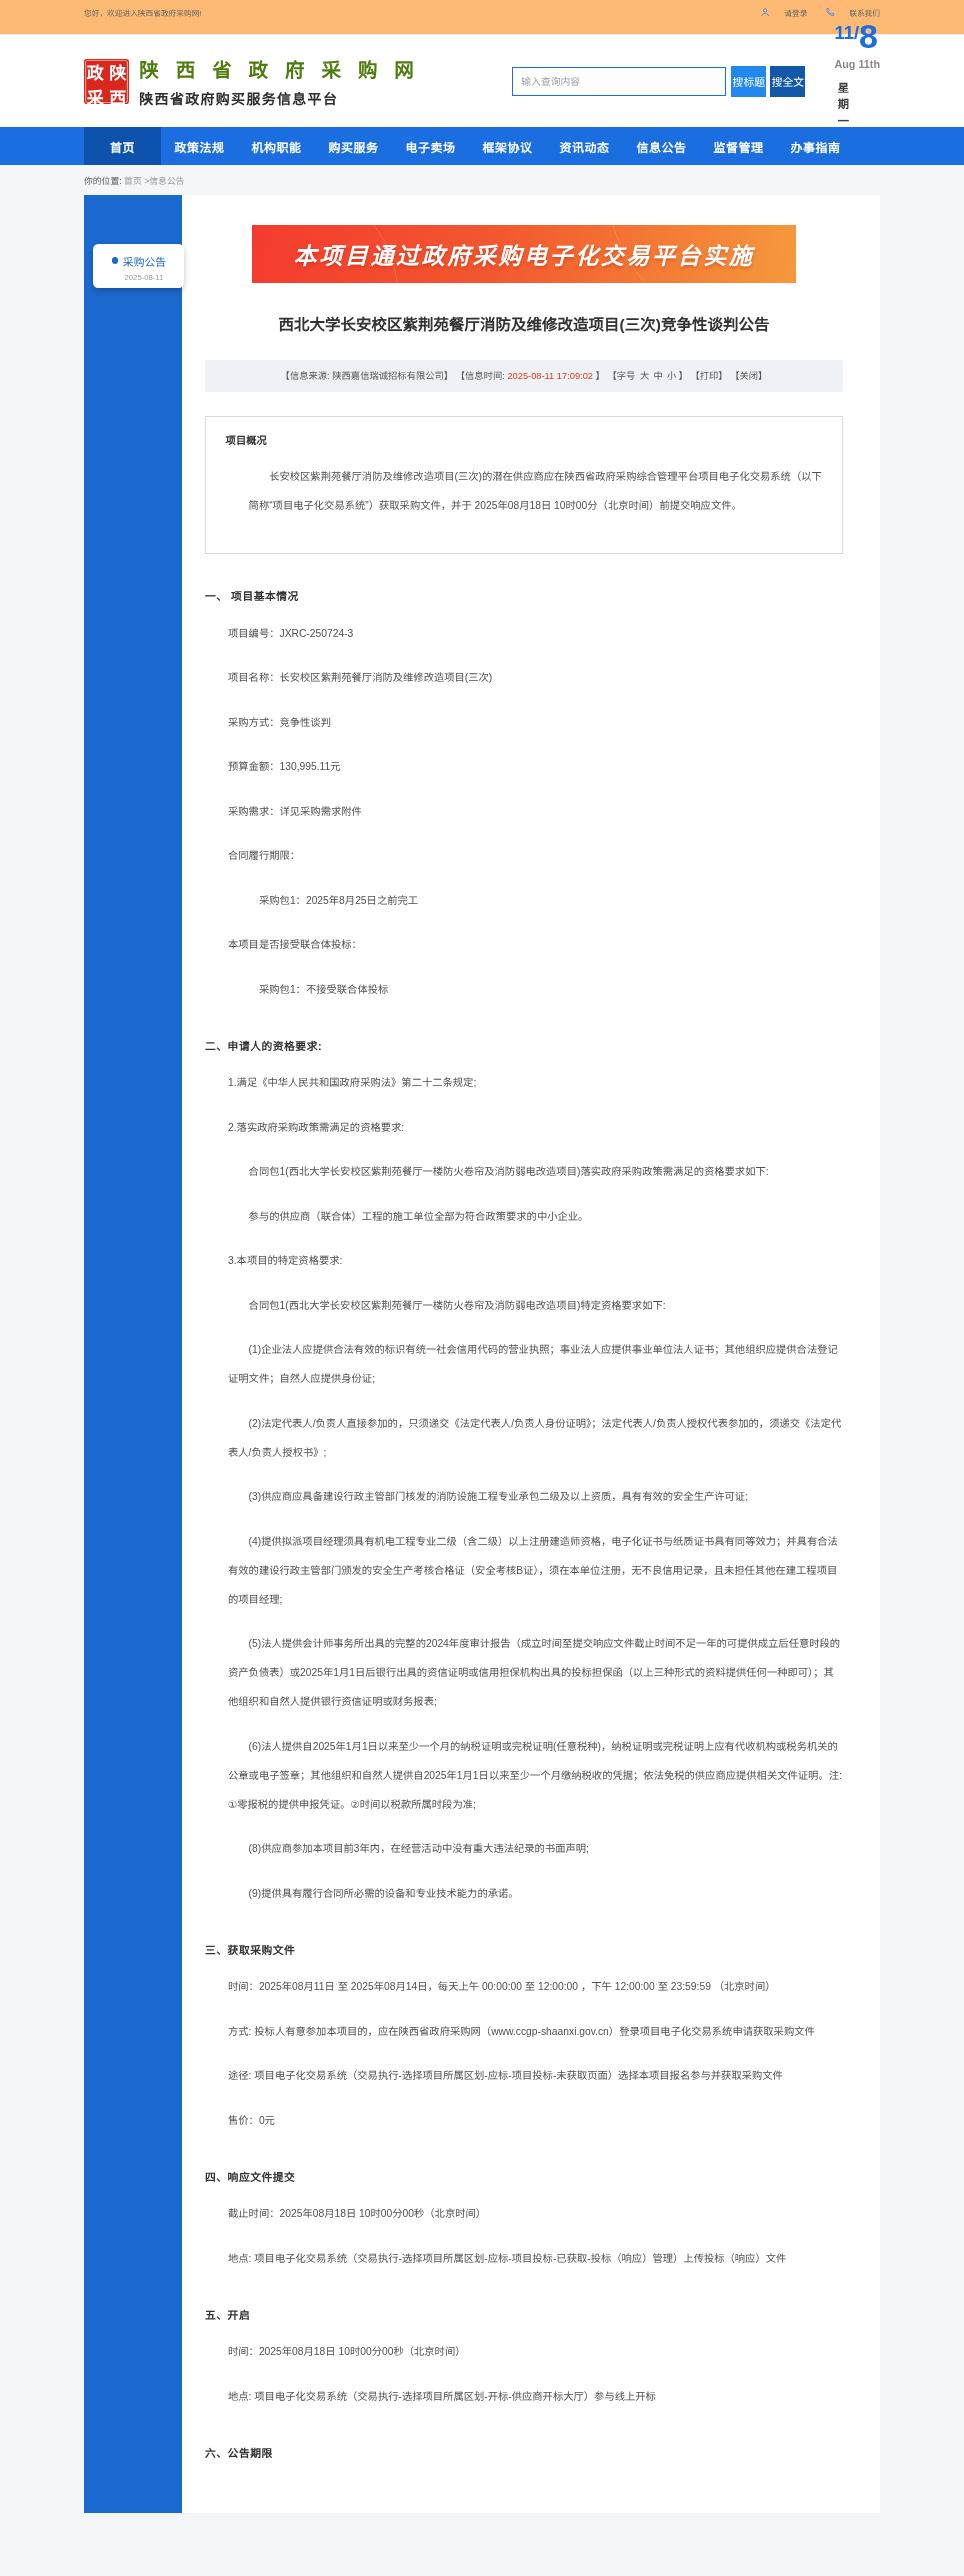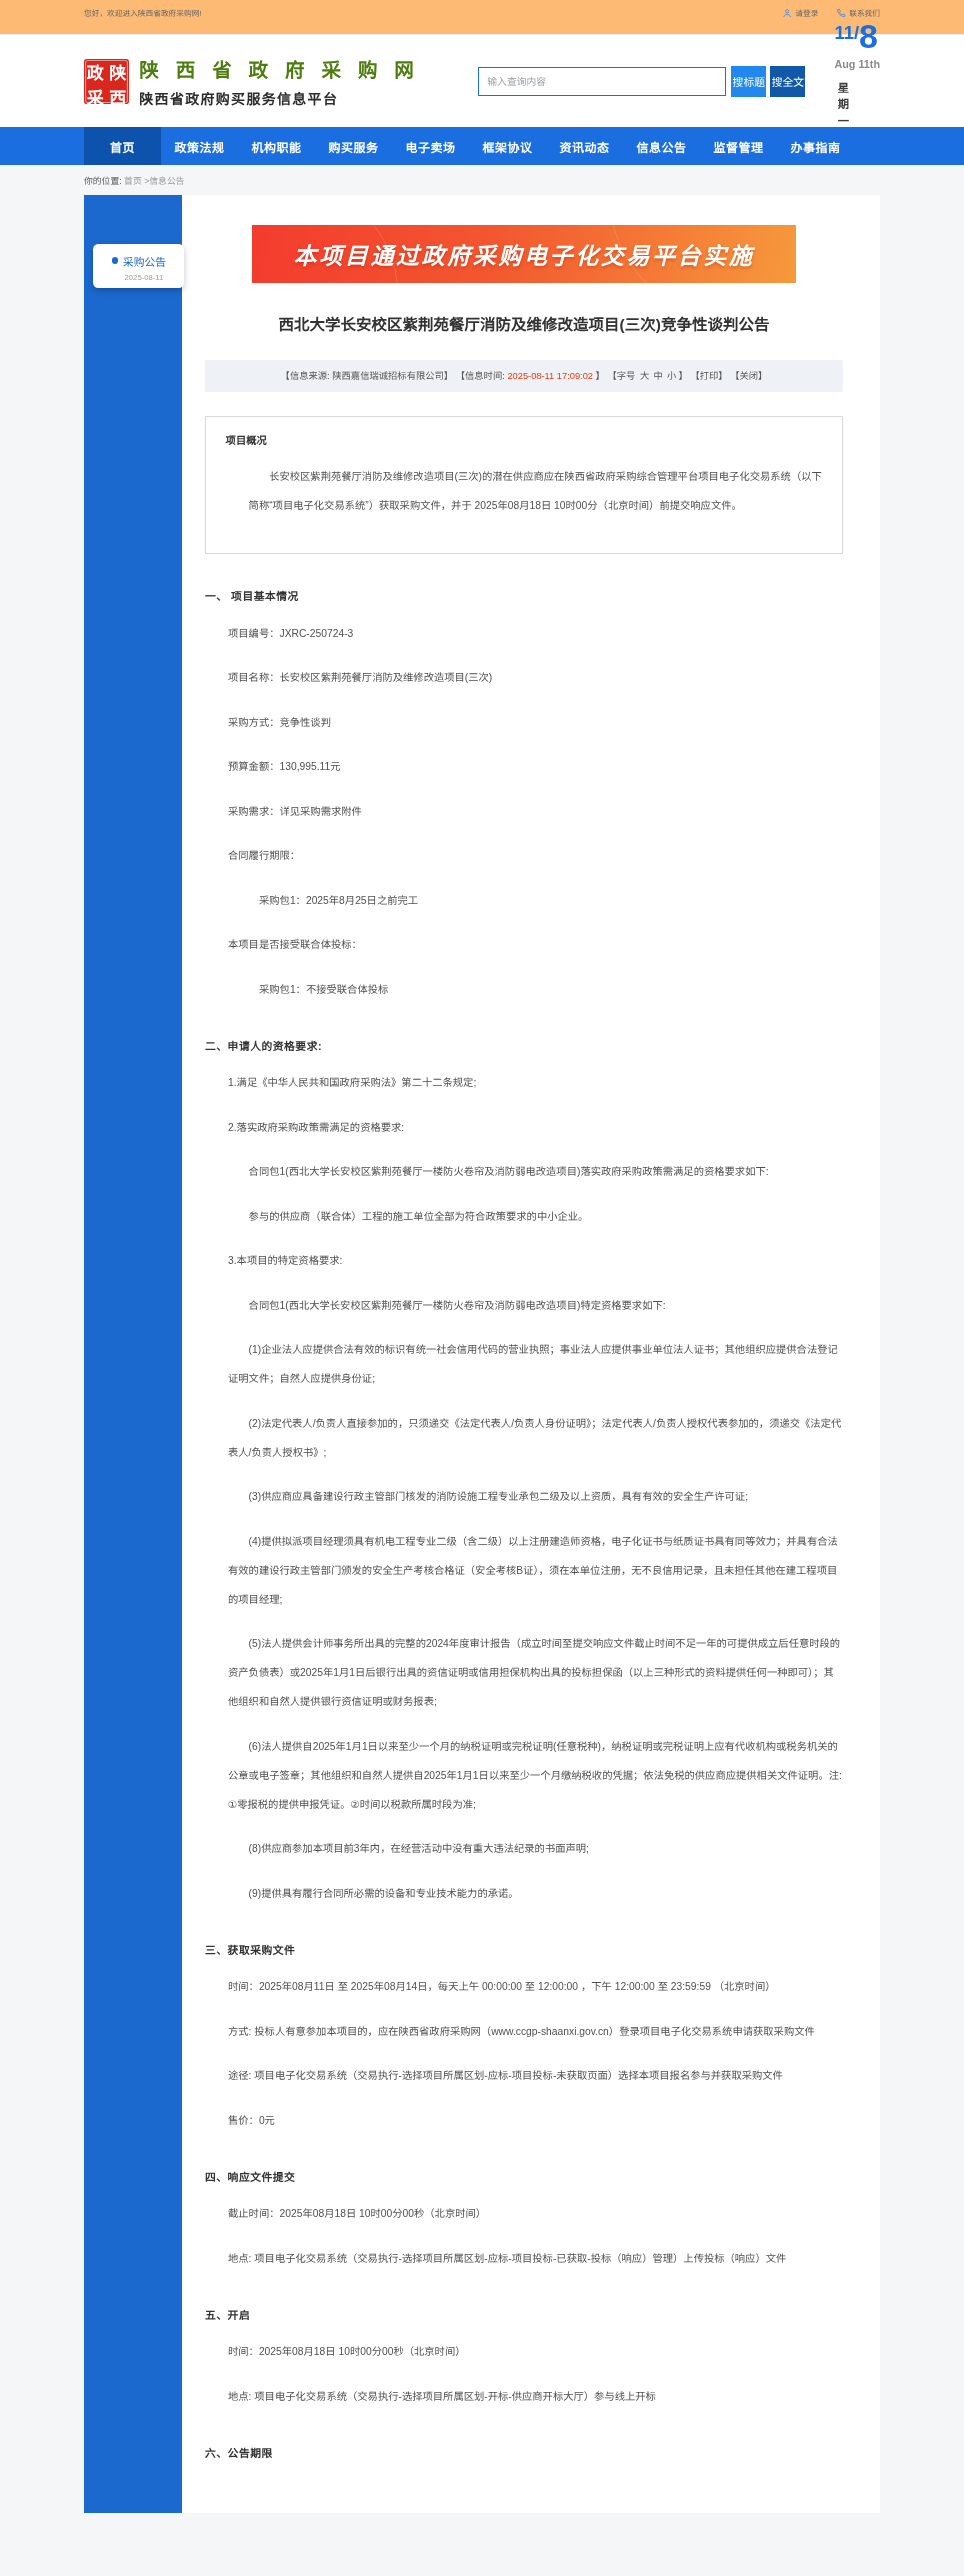--- a/index.html
+++ b/index.html
@@ -14,35 +14,35 @@
     background:#f5f6f7; min-height:2805px;
     font-family:"Liberation Sans","DejaVu Sans",sans-serif;
     color:#333;
   }
   .container{width:796px; margin:0 auto;}
 
   
   .topbar{height:35px; background:#fdba74; border-bottom:0.5px solid #ececec;}
   .topbar-inner{display:flex; justify-content:space-between; align-items:center; height:25px; font-size:7.7px; color:#666;}
   .topbar-right{display:flex; gap:17.5px; align-items:center;}
-  .tb-link{display:flex; align-items:flex-end; gap:3px; color:#666; cursor:pointer;}
+  .tb-link{display:flex; align-items:center; gap:14px; color:#666; cursor:pointer;}
   .tb-link svg{display:block;}
 
   
   .header{background:#fff; height:92px;}
   .header-inner{display:flex; align-items:center; height:92px;}
   .seal{width:45px; height:45px; background:var(--seal-red); border-radius:3.1px;
         display:grid; grid-template-columns:1fr 1fr; grid-template-rows:1fr 1fr;
         box-shadow:inset 0 0 0 1.5px var(--seal-red), inset 0 0 0 2.1px #fff; flex-shrink:0;}
   .seal span{display:flex; align-items:center; justify-content:center; color:#fff; font-size:17px; font-weight:bold; font-family:"Liberation Serif","DejaVu Serif",serif;}
   .site-titles{margin-left:10.3px;}
   .site-title{font-size:19.6px; font-weight:bold; color:#4d7c0f; letter-spacing:5.7px;}
   .site-subtitle{font-size:14px; font-weight:bold; color:#2d2d2d; letter-spacing:1.3px; margin-top:5.2px;}
   .search-wrap{margin-left:auto; display:flex; align-items:center;}
-  .search-input{width:248px; height:29px; border:1px solid var(--accent); font-size:9.8px; padding:0 8.2px; color:#333; outline:none;}
+  .search-input{width:214px; height:29px; border:1px solid var(--accent); font-size:9.8px; padding:0 8.2px; color:#333; outline:none;}
   .search-input::placeholder{color:#9aa0a6;}
   .btn-search{height:31px; width:35px; border:none; color:#fff; font-size:10.8px; cursor:pointer;}
   .btn-search.title{background:var(--btn-title); margin-left:5.2px;}
   .btn-search.full{background:var(--btn-fulltext); margin-left:4.1px;}
   .date-wrap{margin-left:29px; display:flex; align-items:flex-start; gap:10.3px;flex-direction:column;}
   .date-num{color:var(--accent); font-weight:bold; line-height:1;}
   .date-num .md{font-size:18.5px; vertical-align:9.3px;}
   .date-num .d{font-size:34px;}
   .date-en{font-size:10.8px; color:#8a8a8a; font-weight:bold; margin-top:5.2px;}
   .weekday{writing-mode:vertical-rl; font-size:11.3px; font-weight:bold; color:#3c3c3c; letter-spacing:5.2px; height:61px; margin-top:2.1px;}

